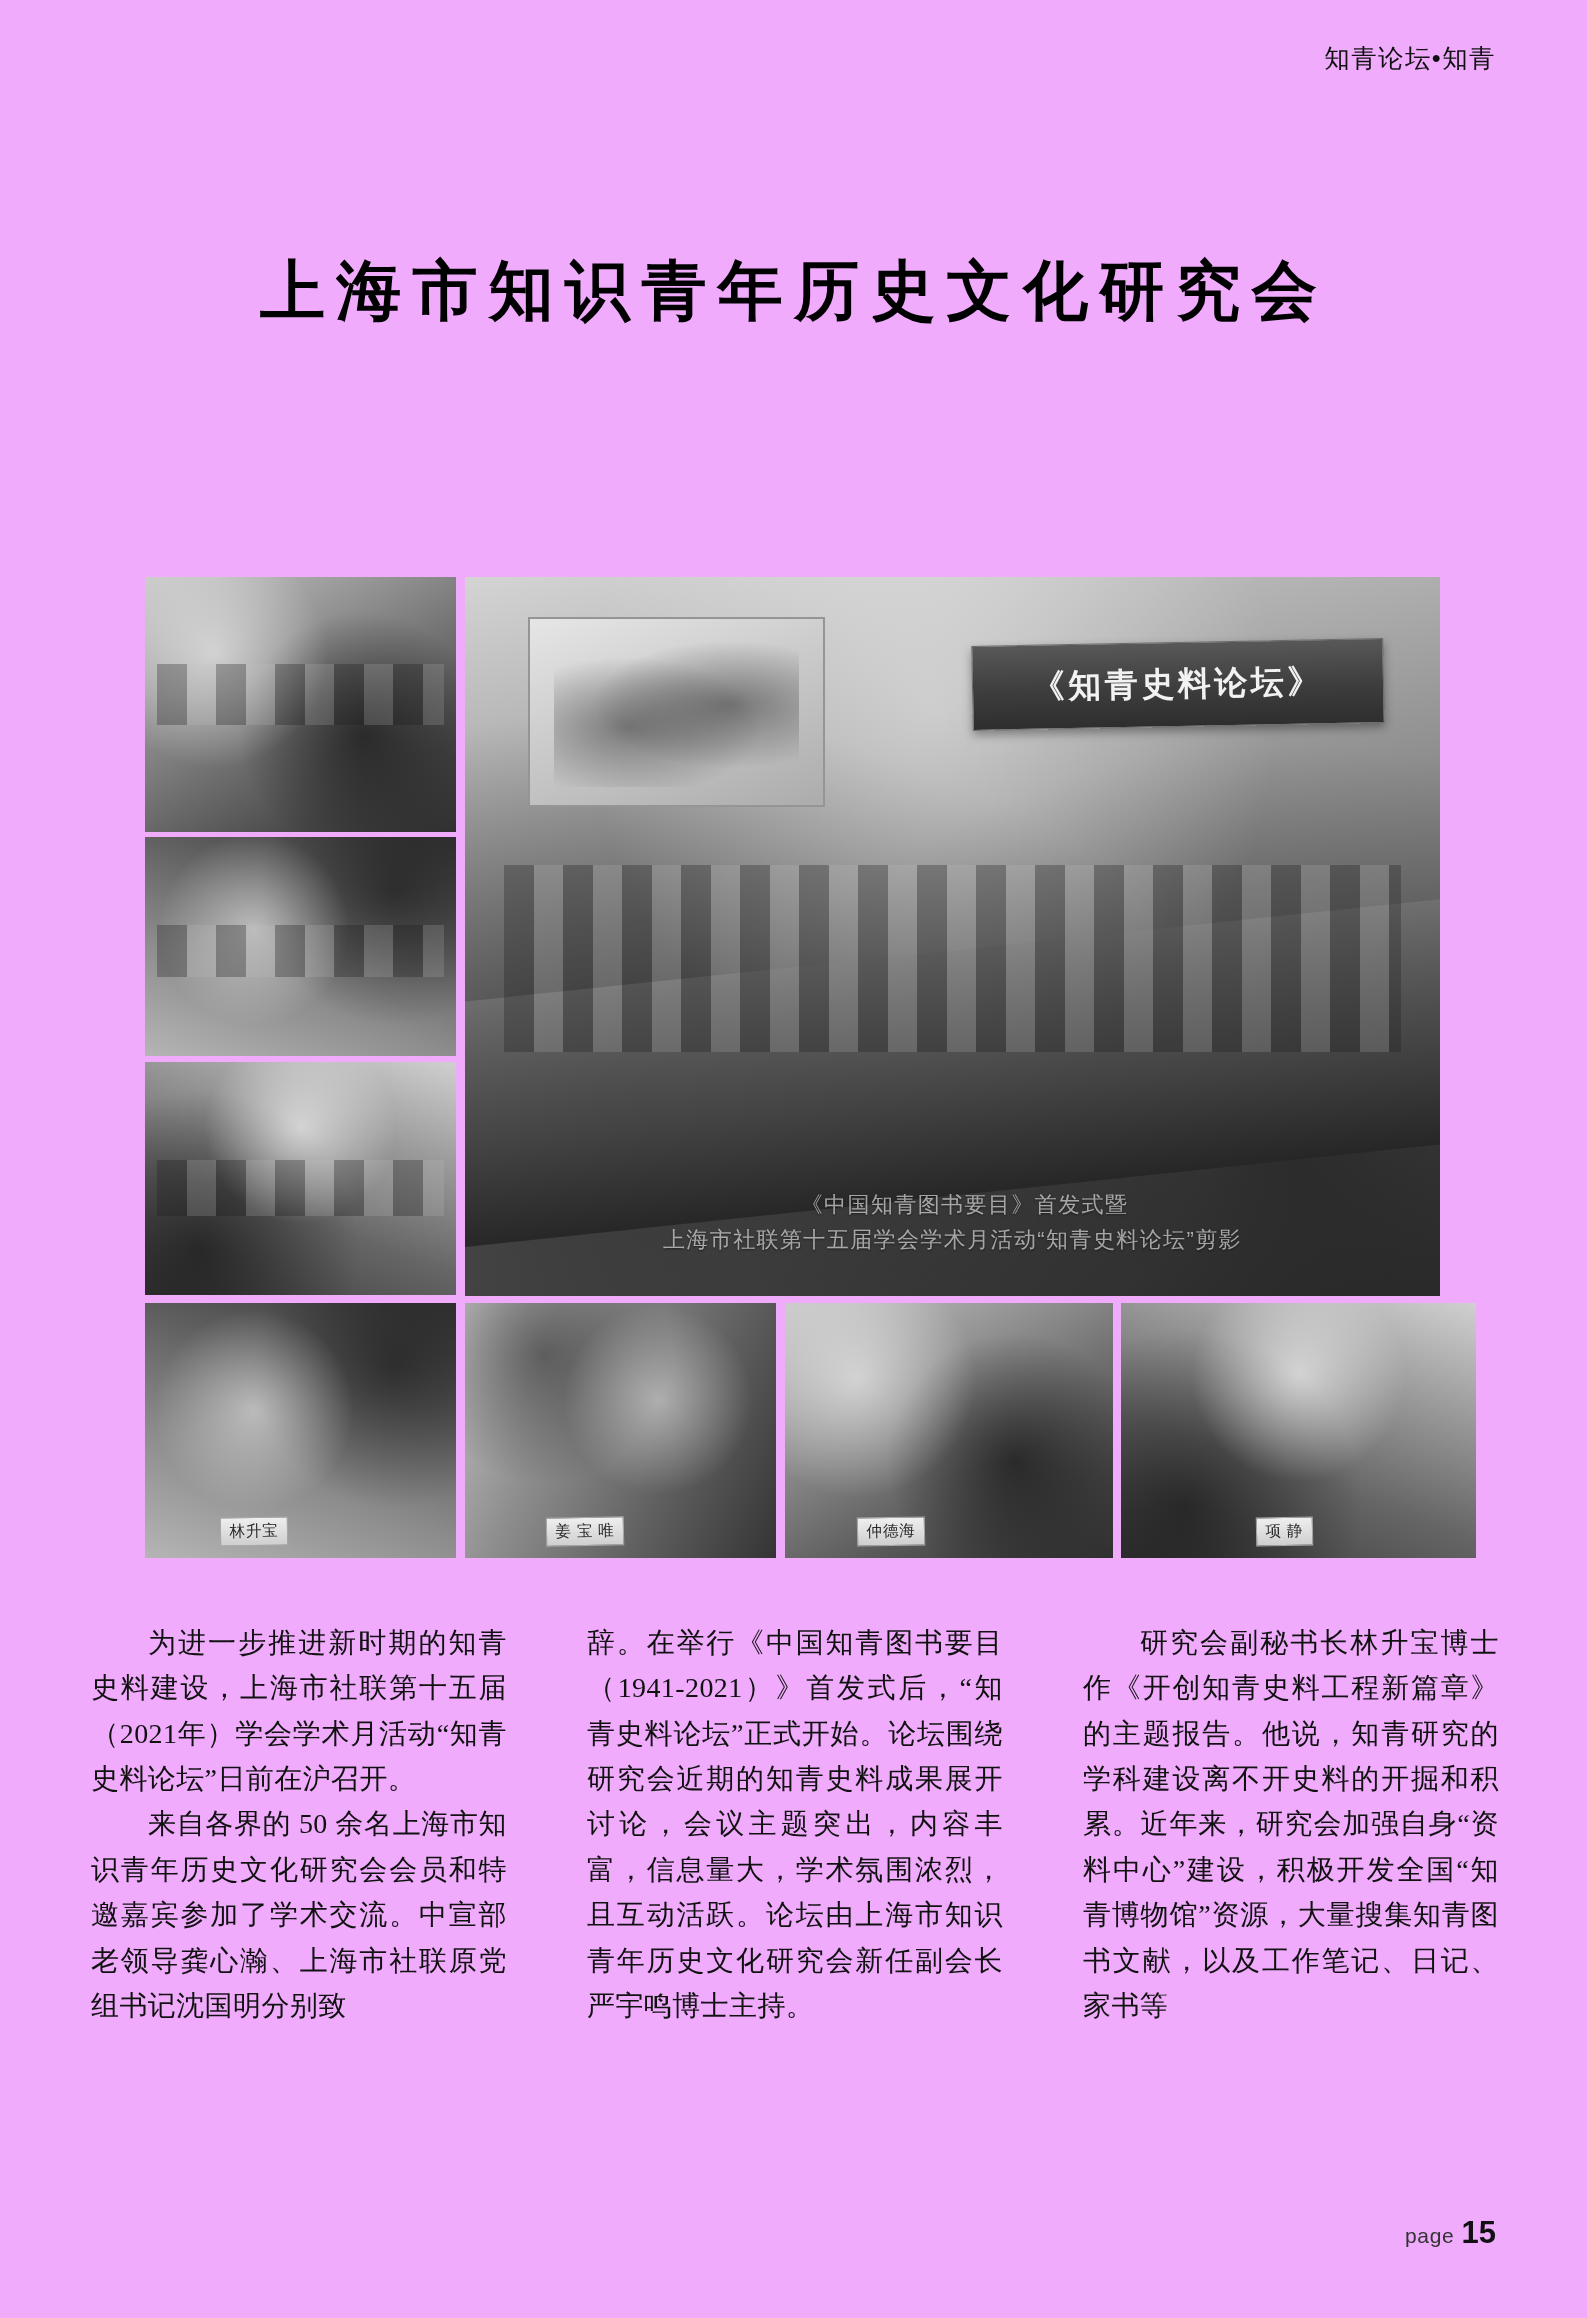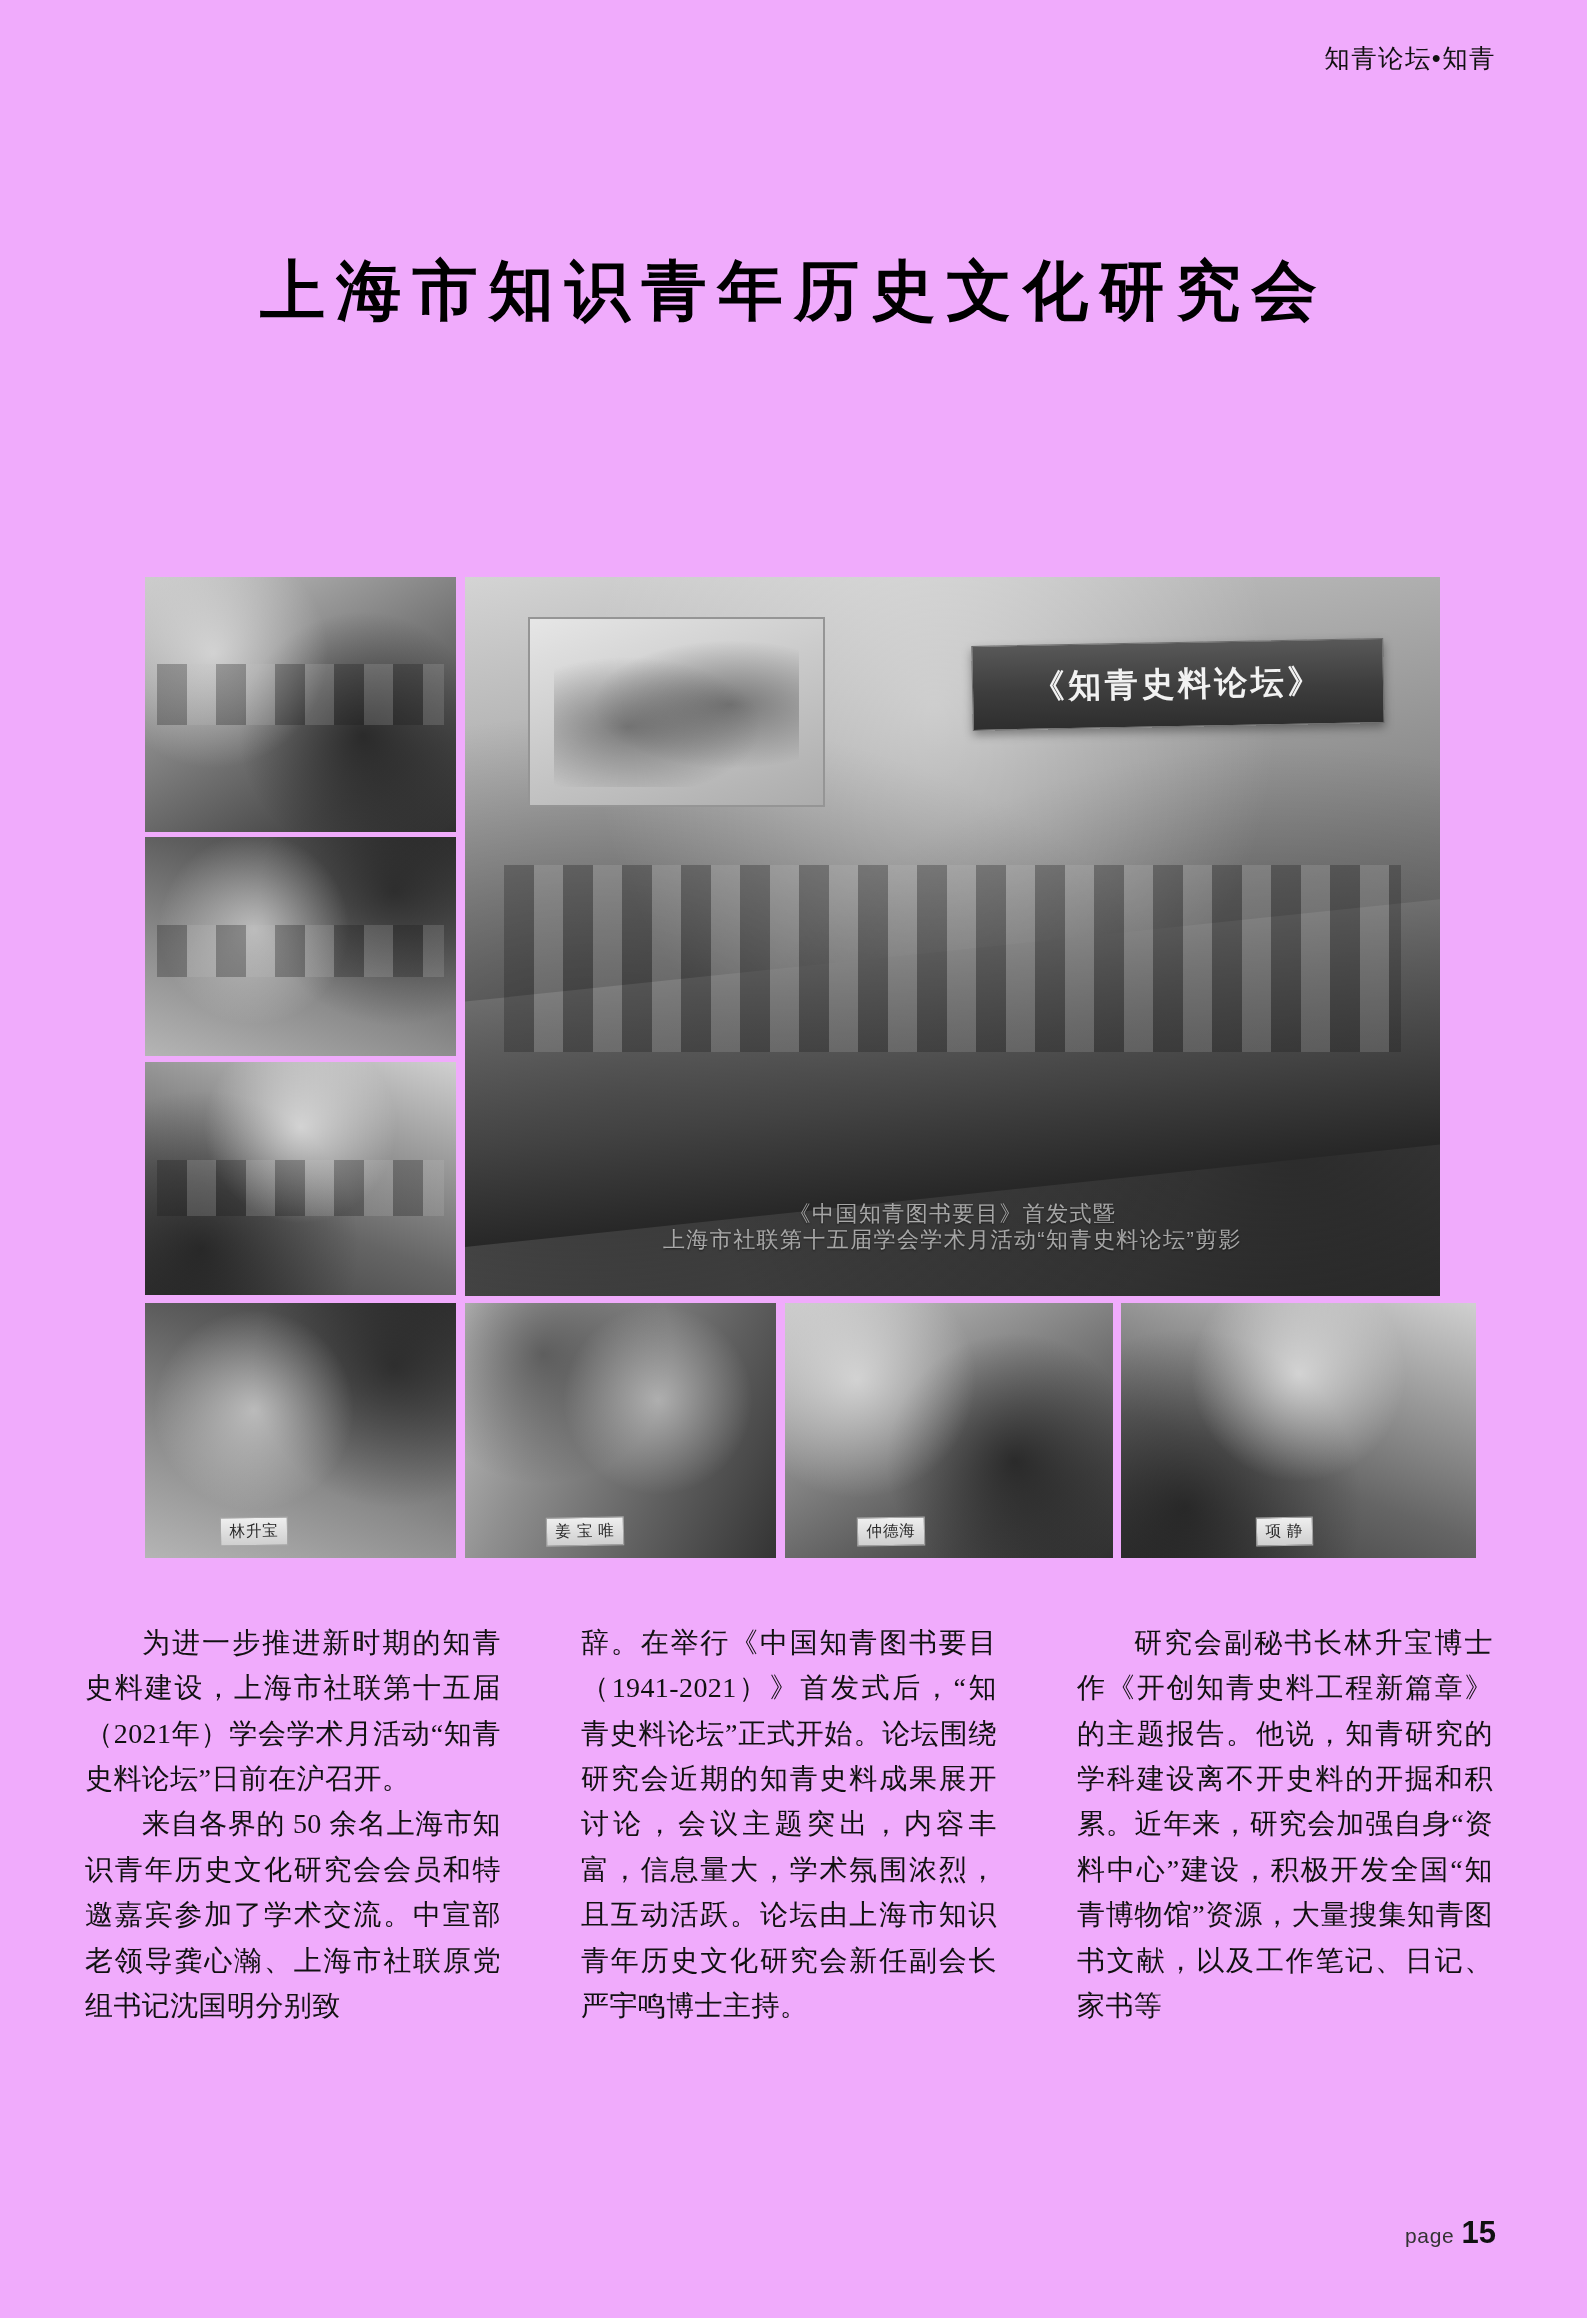--- a/index.html
+++ b/index.html
@@ -168,21 +168,21 @@
     left: 0;
     width: 100%;
     text-align: center;
     font-family: "Liberation Sans", sans-serif;
     font-size: 22px;
     letter-spacing: 1.4px;
     color: rgba(245,245,245,.62);
     text-shadow: 0 0.7px 2.1px rgba(0,0,0,.5);
     white-space: nowrap;
   }
-  .caption.l1 { bottom: 67px; }
+  .caption.l1 { bottom: 76px; padding-left: 12px; }
   .caption.l2 { bottom: 41px; }
 
   
   .nameplate {
     position: absolute;
     bottom: 5%;
     background: linear-gradient(180deg,#efefef 0%, #cfcfcf 100%);
     border: 0.7px solid #a8a8a8;
     padding: 2.8px 8.5px;
     font-family: "Liberation Sans", sans-serif;
@@ -190,21 +190,21 @@
     color: #2a2a2a;
     letter-spacing: 0.7px;
     white-space: nowrap;
     transform: rotate(-1deg);
   }
 
   
   .columns {
     position: absolute;
     top: 1620px;
-    left: 85px;
+    left: 91px;
     width: 1408px;
     display: flex;
     gap: 80px;
   }
   .col {
     width: 429px;
   }
   .col p {
     margin: 0 0 0 0;
     font-family: "Liberation Serif", serif;

